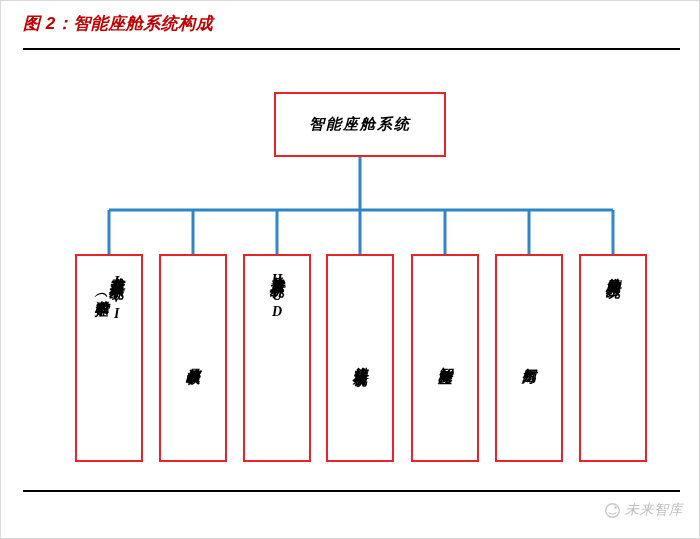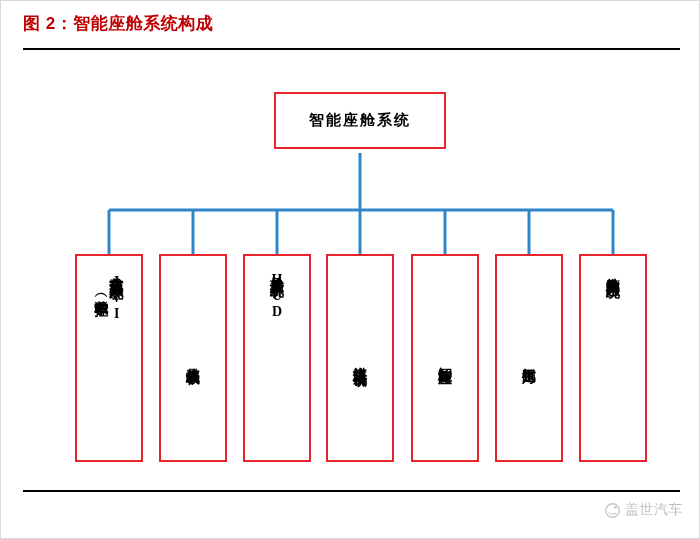--- a/index.html
+++ b/index.html
@@ -11,20 +11,21 @@
     font-family: "Liberation Serif", "DejaVu Serif", serif;
   }
   .page {
     position: relative;
     width: 700px;
     height: 539px;
     box-sizing: border-box;
     background: #ffffff;
     border: 1px solid #d9d9d9;
     overflow: hidden;
+    font-style: italic;
   }
 
   
   .title-wrap {
     position: absolute;
     left: 22px;
     top: 12px;
     width: 656px;
     height: 34px;
   }
@@ -112,21 +113,21 @@
     border: 2px solid #e8242a;
     background: #ffffff;
     display: flex;
     align-items: center;
     justify-content: center;
   }
   .node-root {
     left: 273px;
     top: 36px;
     width: 172px;
-    height: 57px;
+    height: 65px;
   }
   .node-root .node-label {
     font-family: "Liberation Serif", "DejaVu Serif", serif;
     font-weight: bold;
     font-size: 15px;
     color: #000000;
     letter-spacing: 2px;
     white-space: nowrap;
   }
   .node-leaf {
@@ -241,16 +242,16 @@
   </div>
 
   <div class="footer-rule"></div>
 
   <div class="watermark">
     <svg class="wm-logo" viewBox="0 0 20 20" xmlns="http://www.w3.org/2000/svg">
       <circle cx="10" cy="10" r="8" fill="none" stroke="#9a9a9a" stroke-width="1.6"></circle>
       <path d="M5.5 12.5 Q10 16 14.5 12.5" fill="none" stroke="#9a9a9a" stroke-width="1.4"></path>
       <circle cx="13.5" cy="6.5" r="1.5" fill="#9a9a9a"></circle>
     </svg>
-    <span class="wm-text">盖世汽车</span>
+    <span class="wm-text">未来智库</span>
   </div>
 
 </div>
 
 </body></html>

